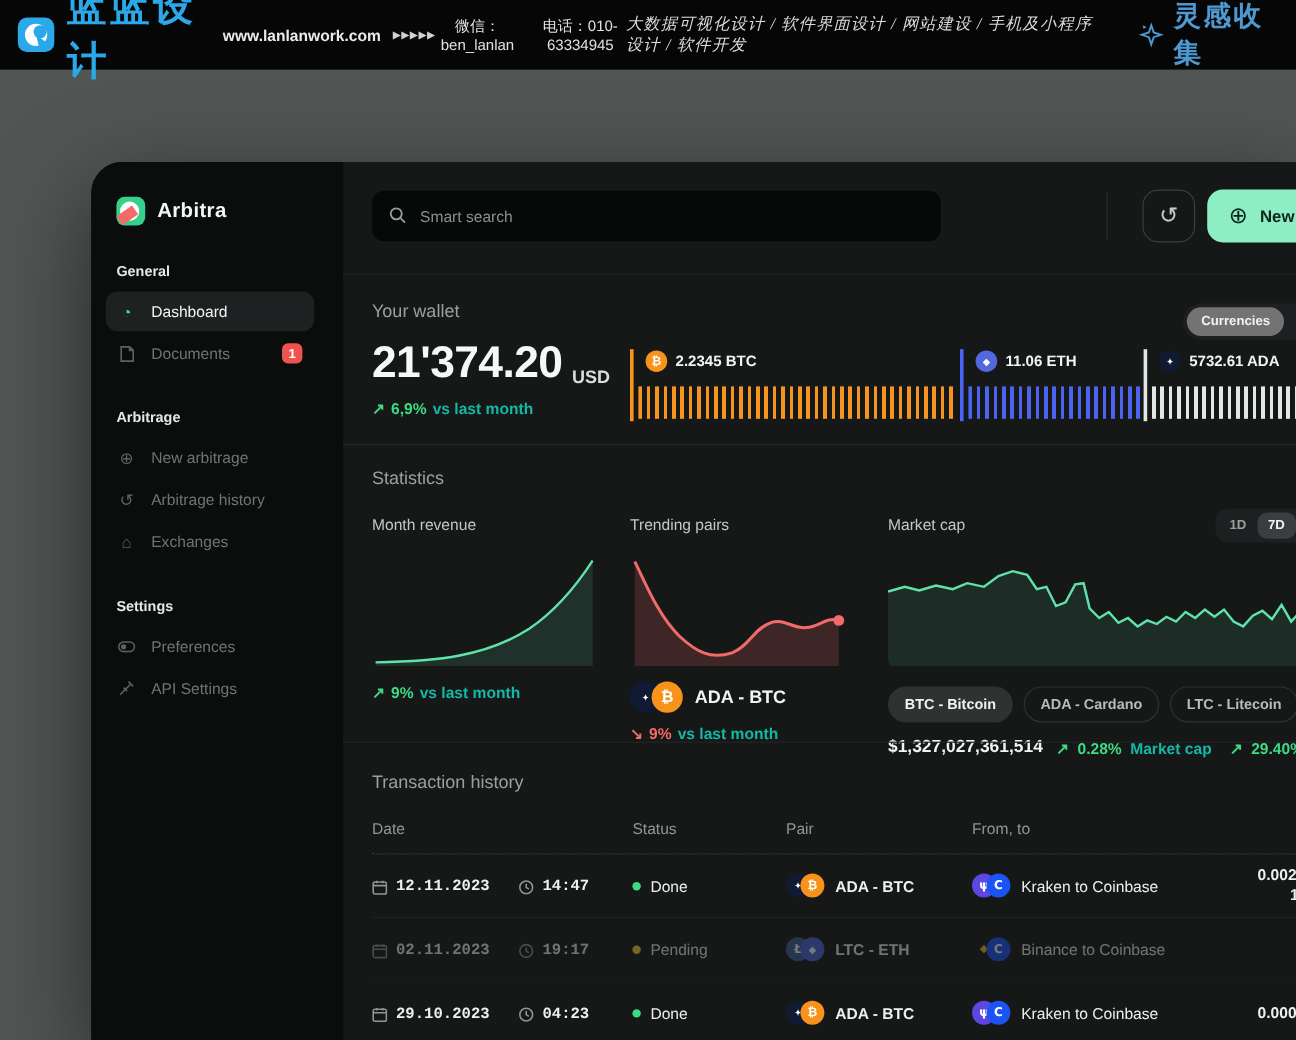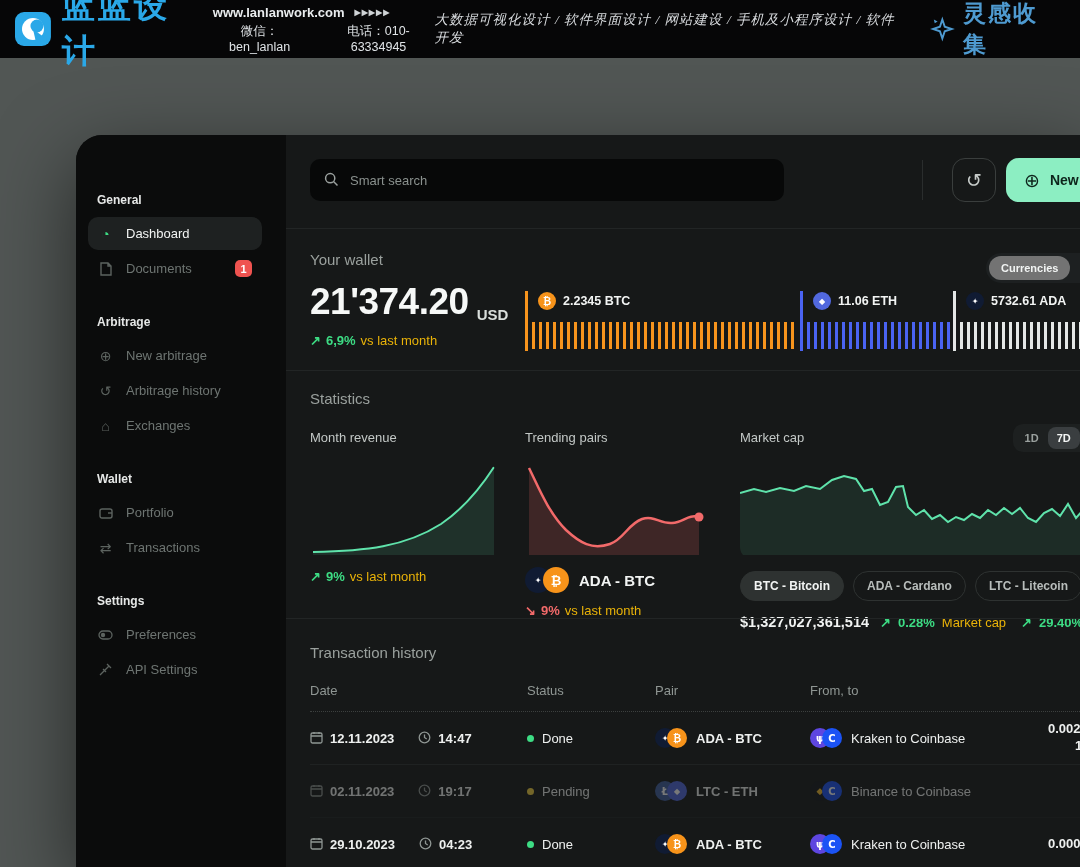--- a/index.html
+++ b/index.html
@@ -6,21 +6,21 @@
   html,body { width:1080px; height:867px; background:#515654; overflow:hidden; }
   body { font-family:"Liberation Sans", sans-serif; }
   .page { position:relative; width:1080px; height:867px; background:#515654; overflow:hidden; }
 
   
   .site-header { position:absolute; top:0; left:0; width:1080px; height:58px; background:#060607;
     display:flex; align-items:center; padding:0 14px; z-index:10; }
   .lh-logo { display:flex; align-items:center; gap:8px; }
   .lh-mark { width:42px; height:42px; }
   .lh-brand { color:#2aa8e8; font-size:33px; font-weight:bold; letter-spacing:3px; }
-  .lh-contact { margin-left:14px; display:flex; flex-direction:column; gap:3px; }
+  .lh-contact { margin-left:14px; display:flex; flex-direction:row; gap:3px; }
   .lh-url { color:#e9ecee; font-size:13px; font-weight:bold; display:flex; gap:10px; align-items:center;}
   .lh-arrows { color:#cfd3d6; font-size:8px; letter-spacing:1px; }
   .lh-wp { color:#dfe3e6; font-size:12.5px; display:flex; gap:16px;text-align:center; }
   .lh-services { margin-left:auto; margin-right:30px; color:#d8dbde; font-size:13.5px;
     font-family:"Liberation Serif", serif; font-style:italic; letter-spacing:1px; }
   .lh-collect { display:flex; align-items:center; gap:8px; margin-right:8px; }
   .lh-collect-text { color:#4e9ad0; font-size:23px; font-weight:bold;
     font-family:"Liberation Serif", serif; letter-spacing:2px; }
 
   
@@ -78,21 +78,21 @@
   .wallet-toggle { position:absolute; top:2px; left:676px; display:flex; align-items:center;
     background:#1d2021; border-radius:16px; padding:3px; }
   .wt-pill { font-size:11px; font-weight:bold; padding:6px 12px; border-radius:13px; color:#9aa09e; }
   .wt-pill.on { background:#737373; color:#f2f4f3; }
   .balance { position:absolute; left:0; top:30px; display:flex; align-items:flex-end; gap:8px; }
   .balance-num { color:#f6f8f7; font-size:37px; font-weight:bold; letter-spacing:-.5px; }
   .balance-cur { color:#d9dedb; font-size:15px; font-weight:bold; }
   .delta-row { display:flex; gap:5px; font-size:13px; align-items:center; }
   .wallet-delta { position:absolute; left:0; top:82px; }
   .up { color:#3ddc84; font-weight:bold; } .down { color:#f26a6a; font-weight:bold; }
-  .muted { color:#eab308; font-weight:normal; }
+  .muted { color:#14b8a6; font-weight:bold; }
   .wbar { position:absolute; left:215px; top:40px; height:60px; display:flex; }
   .seg { position:relative; height:60px; }
   .seg::before { content:""; position:absolute; left:0; top:0; width:3px; height:60px; background:var(--c); }
   .seg-label { position:absolute; left:13px; top:1px; display:flex; align-items:center; gap:7px;
     color:#f2f4f3; font-size:12.5px; font-weight:bold; white-space:nowrap; }
   .seg-ticks { position:absolute; left:7px; right:2px; bottom:2px; height:27px;
     background:repeating-linear-gradient(90deg, var(--c) 0 3px, transparent 3px 7px); }
   .coin { border-radius:50%; display:flex; align-items:center; justify-content:center;
     font-weight:bold; color:#fff; font-family:"DejaVu Sans", sans-serif; flex:none; }
   .coin-18 { width:18px; height:18px; font-size:10px; }
@@ -125,21 +125,21 @@
   .cap-line { display:flex; gap:7px; align-items:center; margin-top:13px; font-size:13px; white-space:nowrap; }
   .cap-val { color:#f2f4f3; font-size:14.5px; font-weight:bold; margin-right:4px; }
 
   
   .txn-sec { position:absolute; top:509px; left:24px; width:900px; }
   .t-grid { display:grid; grid-template-columns:217px 128px 155px 238px 150px; align-items:center; }
   .t-head { margin-top:22px; color:#8f9693; font-size:13px; padding-bottom:13px;
     border-bottom:1px dotted #3c403f; }
   .t-row { height:53px; border-bottom:1px solid #1f2222; color:#eef0ef; font-size:13px; }
   .t-row.dim { opacity:.42; }
-  .dcell { display:flex; align-items:flex-start; gap:7px; font-weight:bold; }
+  .dcell { display:flex; align-items:flex-end; gap:7px; font-weight:bold;font-family:Liberation Mono, monospace; }
   .dcell .gap { width:10px; }
   .scell { display:flex; align-items:center; gap:8px; }
   .sdot { width:7px; height:7px; border-radius:50%; }
   .sdot.done { background:#3ddc84; } .sdot.pending { background:#f5d342; }
   .pcell { display:flex; align-items:center; gap:9px; font-weight:bold; }
   .rcell { display:flex; align-items:center; gap:9px; }
   .acell { font-weight:bold; line-height:1.3; text-align:left; }
   .acell .l2 { padding-left:27px; }
   .icn { color:#8f9693; display:flex; }
 </style>
@@ -174,20 +174,24 @@
         <path d="M13 3 L15.5 10.5 L23 13 L15.5 15.5 L13 23 L10.5 15.5 L3 13 L10.5 10.5 Z" fill="none" stroke="#4e9ad0" stroke-width="2"></path>
         <path d="M4 3 L8 5 L5 7 Z" fill="#4e9ad0"></path>
       </svg>
       <span class="lh-collect-text">灵感收集</span>
     </div>
   </div>
 
   <div class="card">
 
     <div class="sidebar">
+      <div class="sb-logo">
+        <span class="sb-logo-mark"></span>
+        <span class="sb-brand">Arbitra</span>
+      </div>
 
       <div class="sb-section">
         <div class="sb-title">General</div>
         <div class="nav-item active">
           <span class="ni-icon">◔</span>
           <span>Dashboard</span>
         </div>
         <div class="nav-item">
           <span class="ni-icon">
             <svg width="12" height="14" viewBox="0 0 12 14">
@@ -208,36 +212,20 @@
         <div class="nav-item">
           <span class="ni-icon">↺</span>
           <span>Arbitrage history</span>
         </div>
         <div class="nav-item">
           <span class="ni-icon">⌂</span>
           <span>Exchanges</span>
         </div>
       </div>
 
-      <div class="sb-section">
-        <div class="sb-title">Wallet</div>
-        <div class="nav-item">
-          <span class="ni-icon">
-            <svg width="14" height="12" viewBox="0 0 14 12">
-                <rect x="1" y="2" width="12" height="9" rx="2" fill="none" stroke="#5c635f" stroke-width="1.4"></rect>
-                <path d="M9 6 h4" stroke="#5c635f" stroke-width="1.4"></path>
-              </svg>
-          </span>
-          <span>Portfolio</span>
-        </div>
-        <div class="nav-item">
-          <span class="ni-icon">⇄</span>
-          <span>Transactions</span>
-        </div>
-      </div>
 
       <div class="sb-section">
         <div class="sb-title">Settings</div>
         <div class="nav-item">
           <span class="ni-icon">
             <svg width="15" height="10" viewBox="0 0 15 10">
                 <rect x="1" y="1" width="13" height="8" rx="4" fill="none" stroke="#5c635f" stroke-width="1.3"></rect>
                 <circle cx="5" cy="5" r="2.2" fill="#5c635f"></circle>
               </svg>
           </span>

